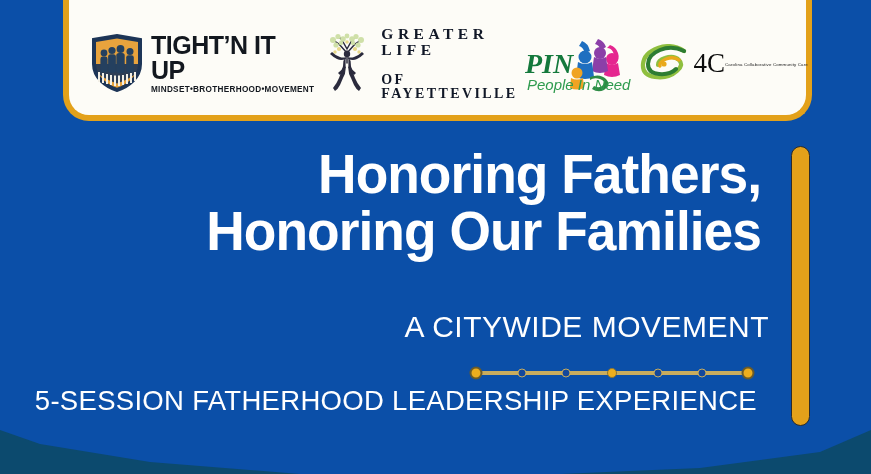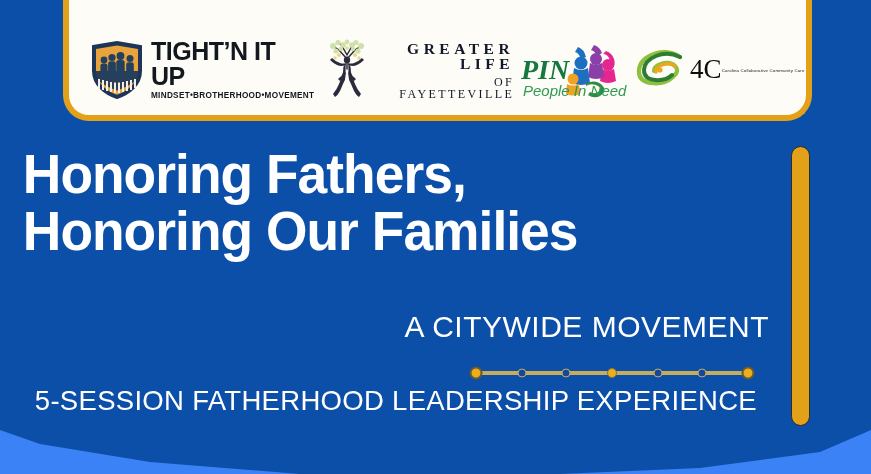--- a/index.html
+++ b/index.html
@@ -2,21 +2,21 @@
 <html><head>
 <meta charset="utf-8">
 <style>
   html,body{margin:0;padding:0;background:#ffffff;}
   body{font-family:"Liberation Sans",sans-serif;}
 
   .poster{
     position:relative;
     width:871px;height:474px;
     overflow:hidden;
-    background:#3b82f6;
+    background:#0c4a6e;
   }
 
   
   .blue-field{
     position:absolute;left:0;top:0;width:871px;height:474px;
     background:#0B4FA8;
     clip-path: polygon(0 0, 871px 0, 871px 0, 871px 430px,
                        820px 452px, 700px 468px, 560px 474px,
                        300px 474px, 150px 462px, 40px 444px, 0 430px);
   }
@@ -50,32 +50,32 @@
     font-weight:bold;font-size:25px;letter-spacing:-0.5px;
     color:#13181f;
   }
   .tniu-tag{
     font-family:"Liberation Sans",sans-serif;
     font-weight:bold;font-size:8.2px;letter-spacing:0.3px;
     color:#13181f;margin-top:3px;
   }
 
   
-  .glife{display:flex;align-items:center;gap:25px;text-align:right;}
+  .glife{display:flex;align-items:center;gap:7px;}
   .tree-wrap{width:54px;height:62px;flex:0 0 auto;}
   .glife-text{display:flex;flex-direction:column;align-items:center;line-height:1;}
   .glife-name{
     font-family:"Liberation Serif",serif;
     font-weight:bold;font-size:15.5px;letter-spacing:4.5px;
     color:#111827;
   }
   .glife-sub{
     font-family:"Liberation Serif",serif;
-    font-weight:normal;font-size:12px;letter-spacing:2.4px;
-    color:#111827;margin-top:4px;
+    font-weight:bold;font-size:14px;letter-spacing:2.4px;
+    color:#111827;margin-top:16px;
   }
 
   
   .pin-wrap{width:108px;height:62px;flex:0 0 auto;font-style:italic;}
 
   
   .fourc{display:flex;flex-direction:row;align-items:center;justify-content:center;padding-right:4px;}
   .fourc-swirl{width:56px;height:36px;}
   .fourc-name{
     font-family:"Liberation Serif",serif;
@@ -85,20 +85,21 @@
   .fourc-tag{
     font-family:"Liberation Sans",sans-serif;
     font-size:4.4px;letter-spacing:0.15px;color:#1a1a1a;
     margin-top:1px;white-space:nowrap;
   }
 
   
   .headline{
     position:absolute;
     left:0;right:96px;top:148px;
+    text-align:right;
     padding-right:14px;
   }
   .title-line{
     font-family:"Liberation Sans",sans-serif;
     font-weight:bold;
     font-size:55px;
     line-height:0.96;
     letter-spacing:-1px;
     color:#ffffff;
     transform:scaleX(0.97);

